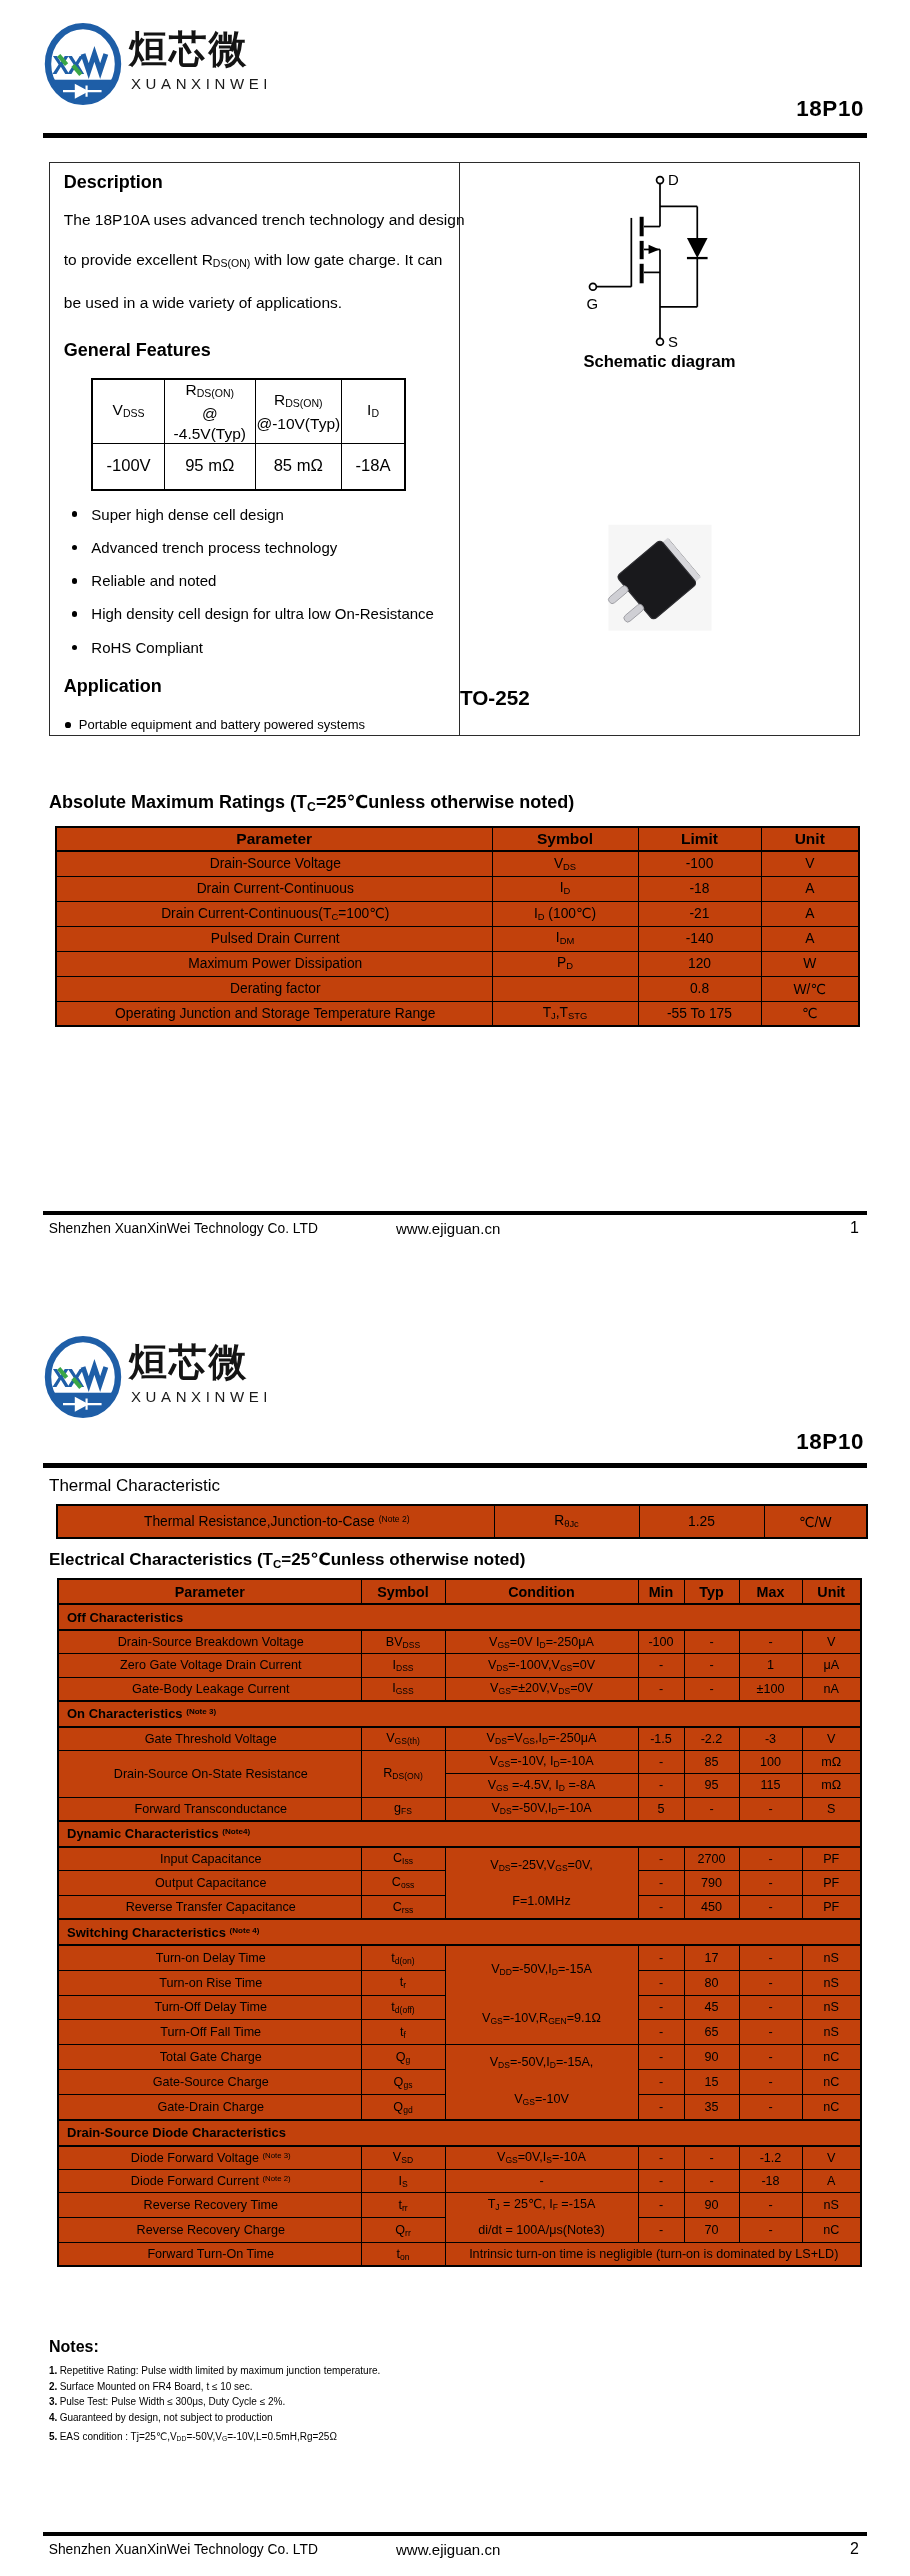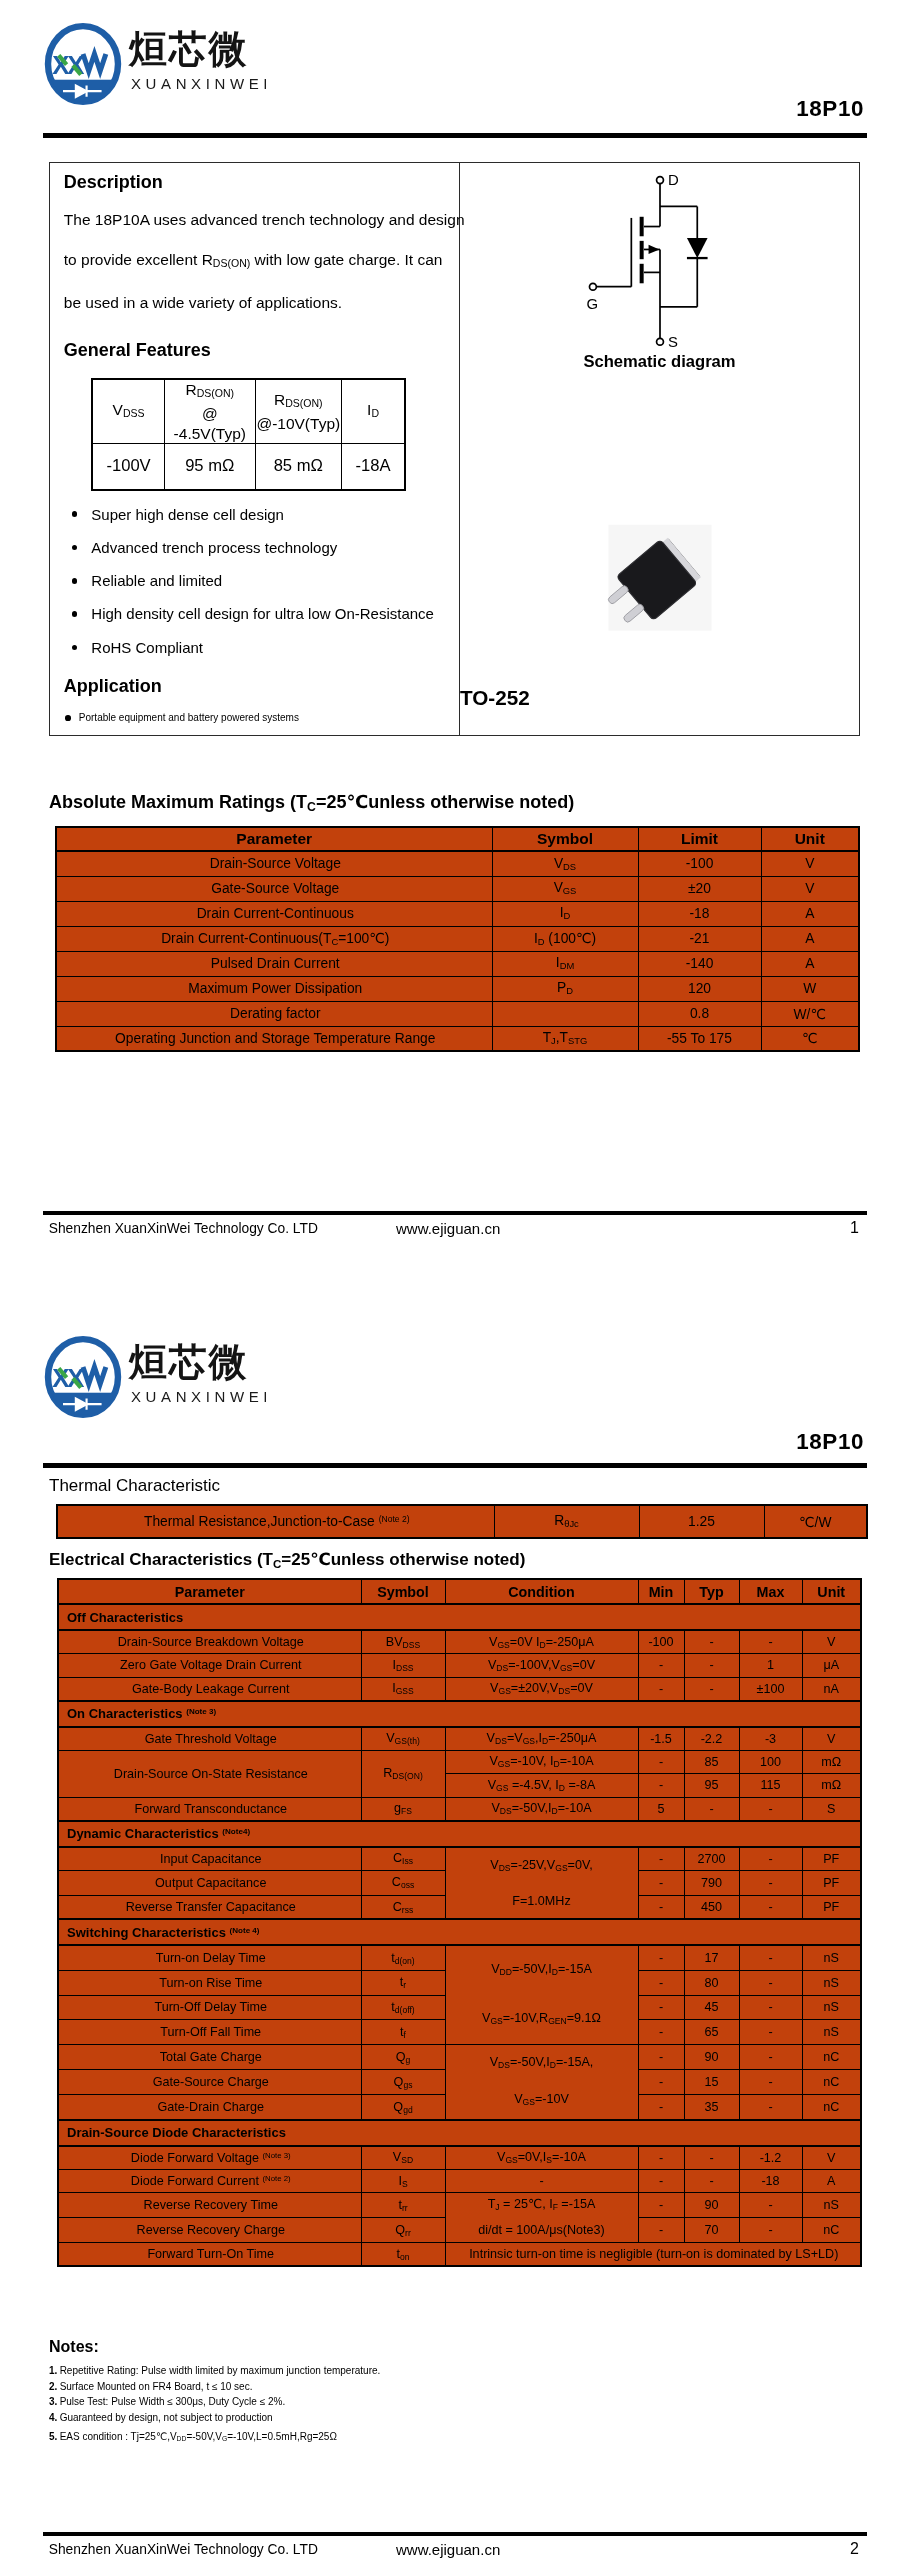--- a/index.html
+++ b/index.html
@@ -33,21 +33,21 @@
 .desc-text p{font-size:15.5px;line-height:40px;white-space:nowrap}
 .feat-title{margin-top:17px}
 .feat-table{border-collapse:collapse;table-layout:fixed;margin:17px 0 0 27.5px;border:2.3px solid #000}
 .feat-table th,.feat-table td{border:1.7px solid #000;text-align:center;vertical-align:middle}
 .feat-table th{height:48px;font-size:15.5px;font-weight:normal;line-height:19.5px}
 .feat-table td{height:46px;font-size:16.6px}
 .bullets{list-style:none;margin-top:13.8px}
 .bullets li{position:relative;padding-left:27.5px;margin-bottom:13.8px;font-size:15px;line-height:19.5px}
 .dot{position:absolute;left:8px;top:6.9px;width:5.7px;height:5.7px;border-radius:50%;background:#000}
 .app-title{margin-top:19px}
-.app-line{margin-top:11px;font-size:10px;position:relative;padding-left:15px;line-height:19.5px}
+.app-line{margin-top:18px;font-size:13px;position:relative;padding-left:15px;line-height:19.5px}
 .app-line .dot{left:1.1px;top:6.9px}
 
 .schematic{position:absolute;top:9.2px;left:50%;transform:translateX(-50%)}
 .sch-caption{position:absolute;top:189px;width:100%;text-align:center;font-size:16.6px;font-weight:bold}
 .pkg{position:absolute;top:353px;left:50%;transform:translateX(-50%)}
 .pkg-caption{position:absolute;top:523px;width:100%;text-align:left;font-size:20.7px;font-weight:bold}
 
 .dtable{border-collapse:collapse;table-layout:fixed;border:2.3px solid #000;position:absolute;background:#c2410c}
 .dtable th,.dtable td{border:1.7px solid #000;text-align:center;vertical-align:middle;overflow:hidden}
 .l{text-align:right;padding-left:2px}
@@ -148,21 +148,21 @@
           <td>-100V</td>
           <td>95 mΩ</td>
           <td>85 mΩ</td>
           <td>-18A</td>
         </tr>
       </tbody>
         </table>
       <ul class="bullets">
         <li><span class="dot"></span><span>Super high dense cell design</span></li>
         <li><span class="dot"></span><span>Advanced trench process technology</span></li>
-        <li><span class="dot"></span><span>Reliable and limited</span></li>
+        <li><span class="dot"></span><span>Reliable and noted</span></li>
         <li><span class="dot"></span><span>High density cell design for ultra low On-Resistance</span></li>
         <li><span class="dot"></span><span>RoHS Compliant</span></li>
       </ul>
       <div class="sec-title app-title">Application</div>
       <div class="app-line"><span class="dot"></span><span>Portable equipment and battery powered systems</span></div>
     </div>
 
     <div class="intro-right">
       <svg class="schematic" width="172" height="179" viewBox="0 0 300 312">
         <g stroke="#000" stroke-width="3" fill="none">
@@ -225,26 +225,20 @@
       <th>Limit</th>
       <th>Unit</th>
     </tr>
     <tr>
           <td class="l">Drain-Source Voltage</td>
           <td>V<sub>DS</sub></td>
           <td>-100</td>
           <td>V</td>
         </tr>
     <tr>
-          <td class="l">Gate-Source Voltage</td>
-          <td>V<sub>GS</sub></td>
-          <td>±20</td>
-          <td>V</td>
-        </tr>
-    <tr>
           <td class="l">Drain Current-Continuous</td>
           <td>I<sub>D</sub></td>
           <td>-18</td>
           <td>A</td>
         </tr>
     <tr>
           <td class="l">Drain Current-Continuous(T<sub>C</sub>=100℃)</td>
           <td>I<sub>D</sub> (100℃)</td>
           <td>-21</td>
           <td>A</td>

